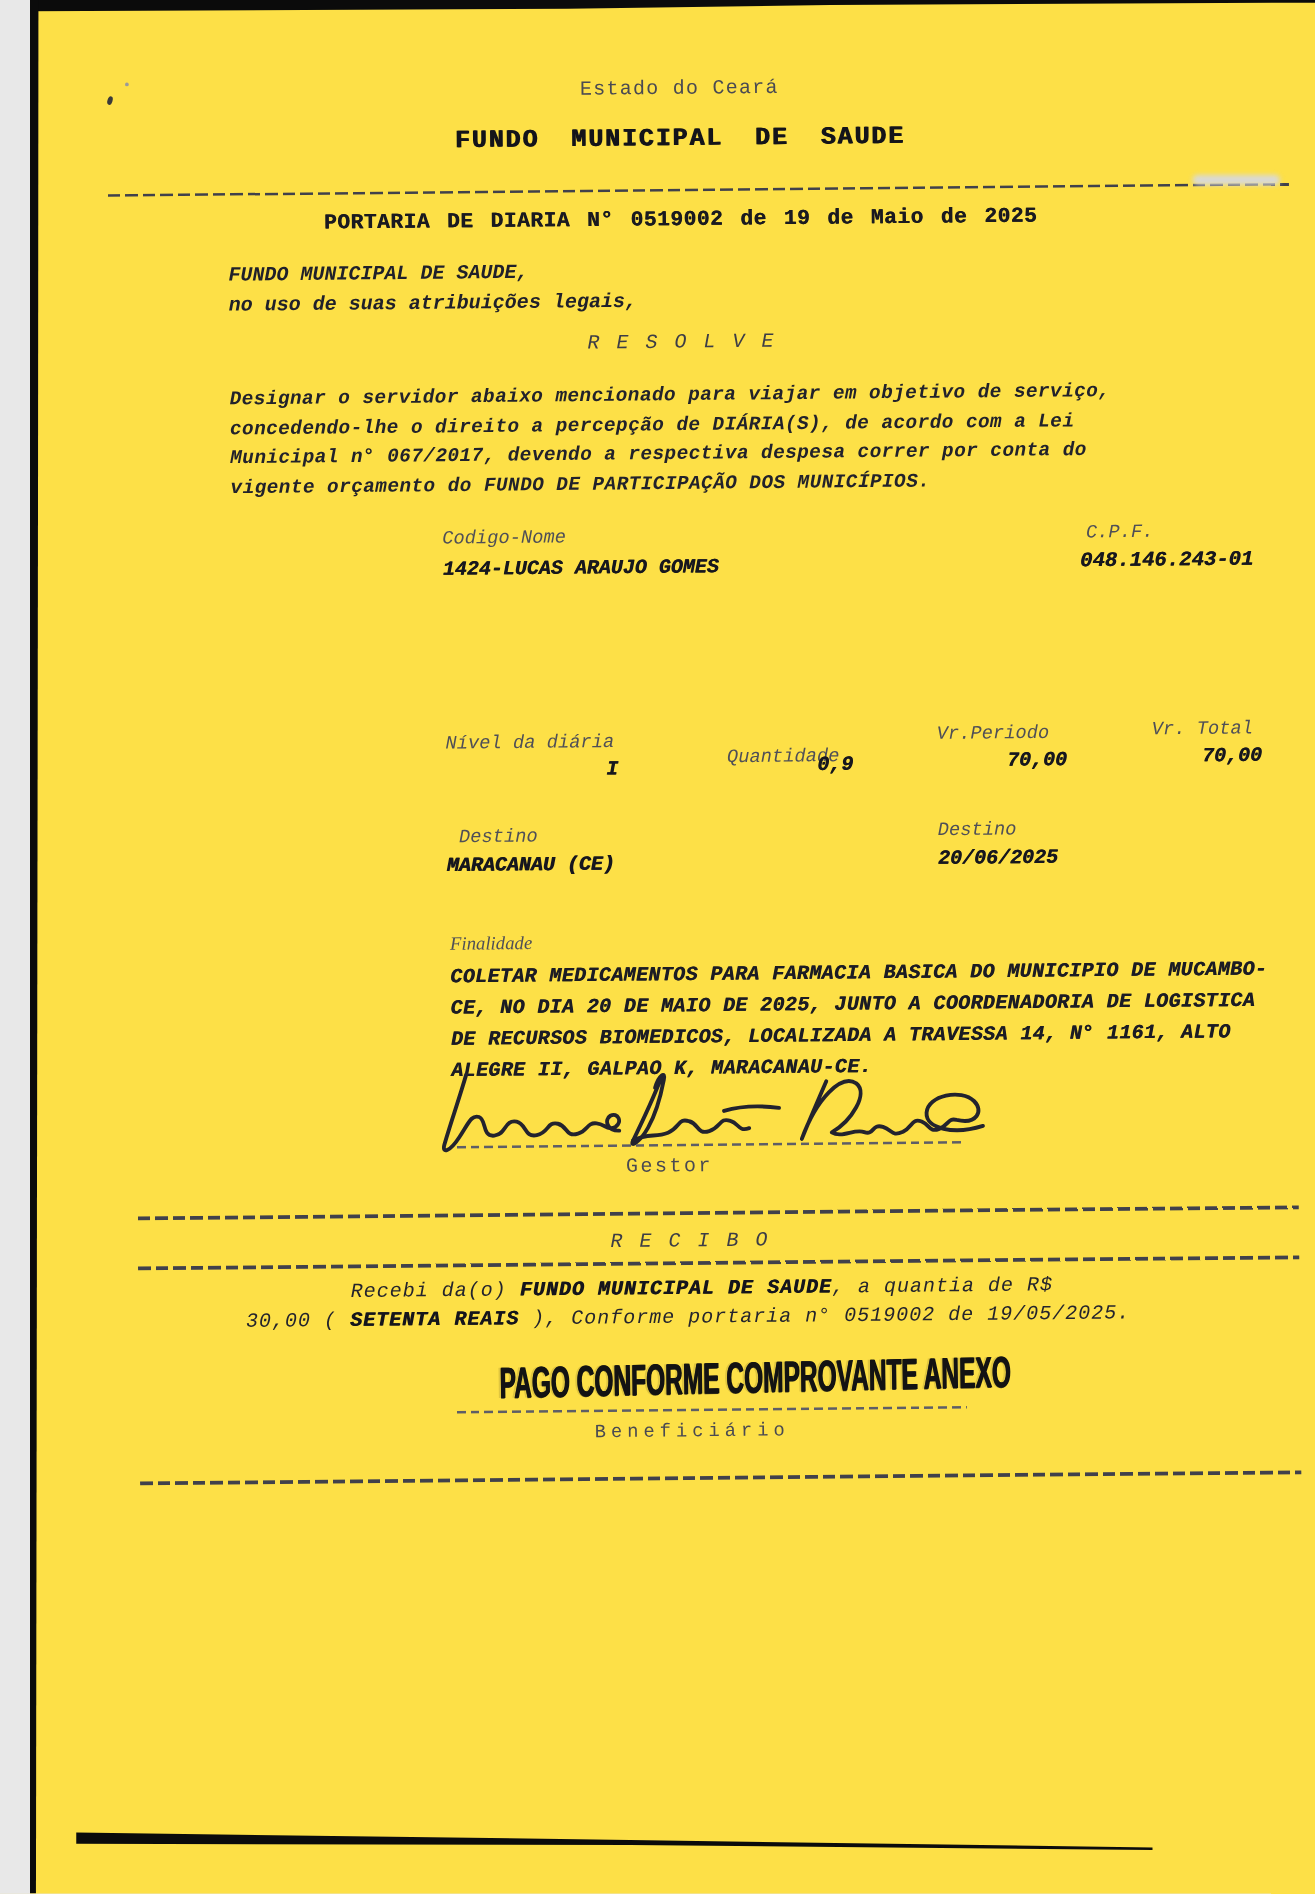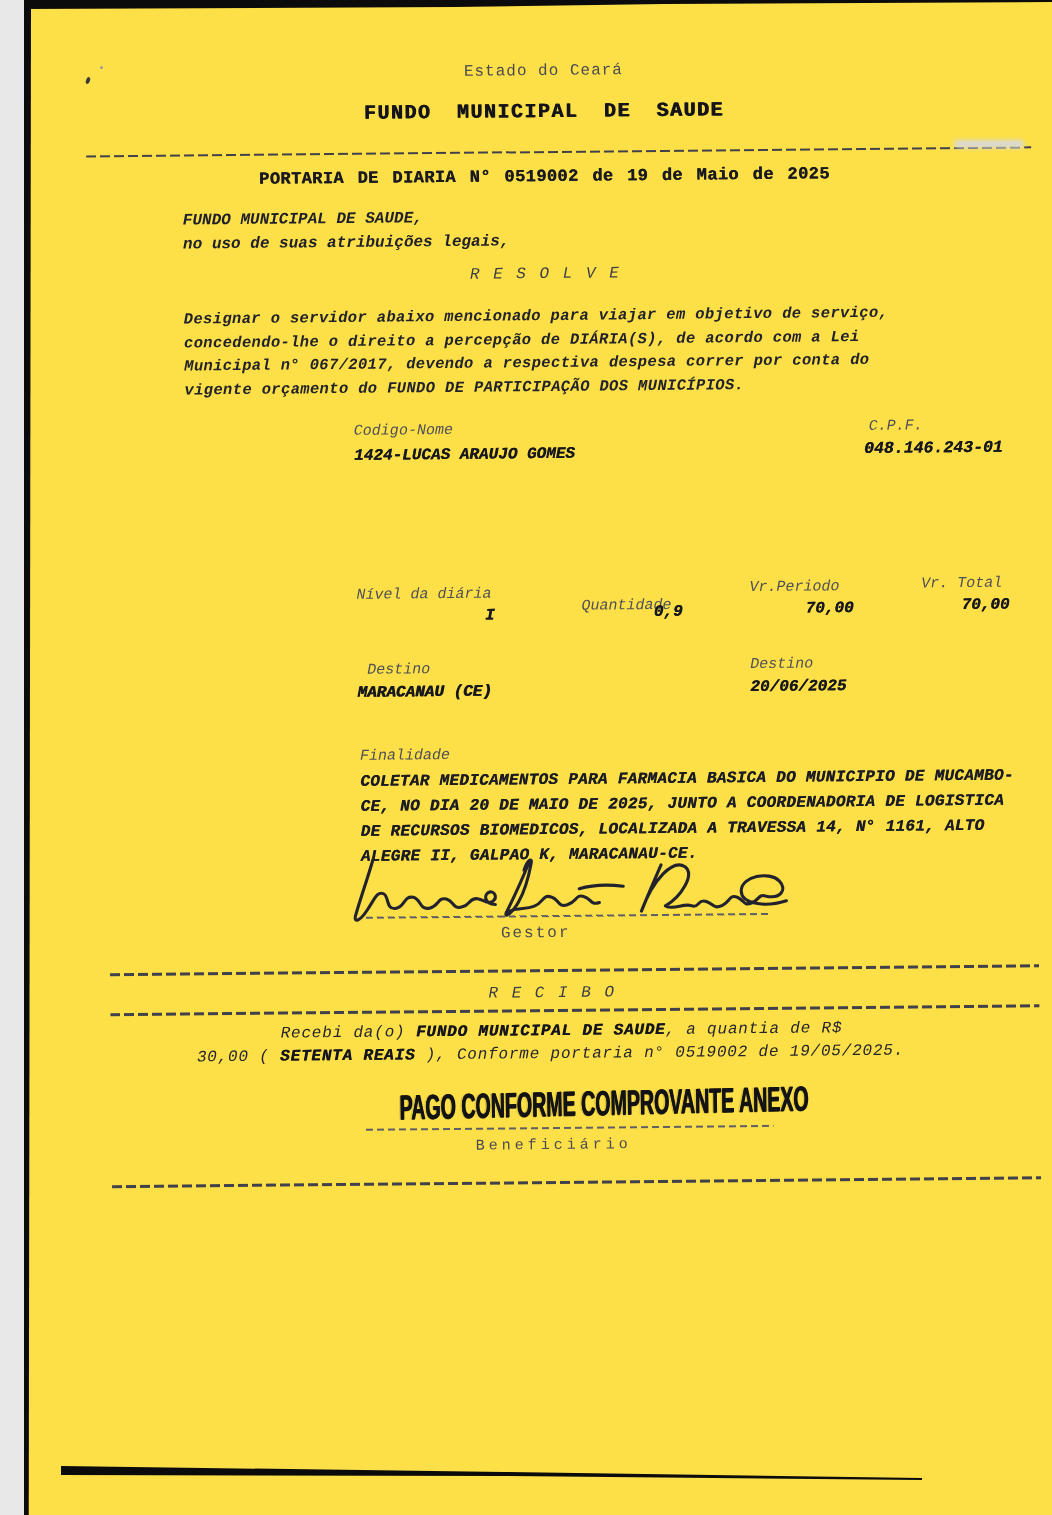--- a/index.html
+++ b/index.html
@@ -46,21 +46,21 @@
   .t-val-nivel{top:606px;left:334px;width:138px;}
   .t-val-quant{top:604px;left:560px;width:100px;}
   .t-val-unit{top:602px;left:727px;width:104px;}
   .t-val-total{top:600px;left:899px;width:88px;}
 
   .destino-lbl{top:660px;left:344px;}
   .destino-val{top:682px;left:334px;text-shadow:0.7px 0 0 #17171e;}
   .periodo-lbl{top:658px;left:727px;}
   .periodo-val{top:680px;left:727px;}
 
-  .finalidade-lbl{top:746px;left:336px;}
+  .finalidade-lbl{top:746px;left:336px;font-family:Liberation Serif, serif;}
   .finalidade{top:768px;left:336px;font-style:italic;font-weight:700;font-size:16px;
     letter-spacing:.3px;line-height:25px;color:#1c1c24;white-space:nowrap;
     text-shadow:0.4px 0 0 #1c1c24;}
 
   .signature{top:852px;left:318px;width:445px;height:82px;}
   .sig-rule{top:915px;left:340px;width:406px;}
   .gestor{top:924px;left:440px;width:140px;text-align:center;font-size:16px;
     color:#4a4a52;letter-spacing:2px;}
 
   .recibo-h{top:984px;font-style:italic;font-size:16px;color:#3d3d46;letter-spacing:2px;}

